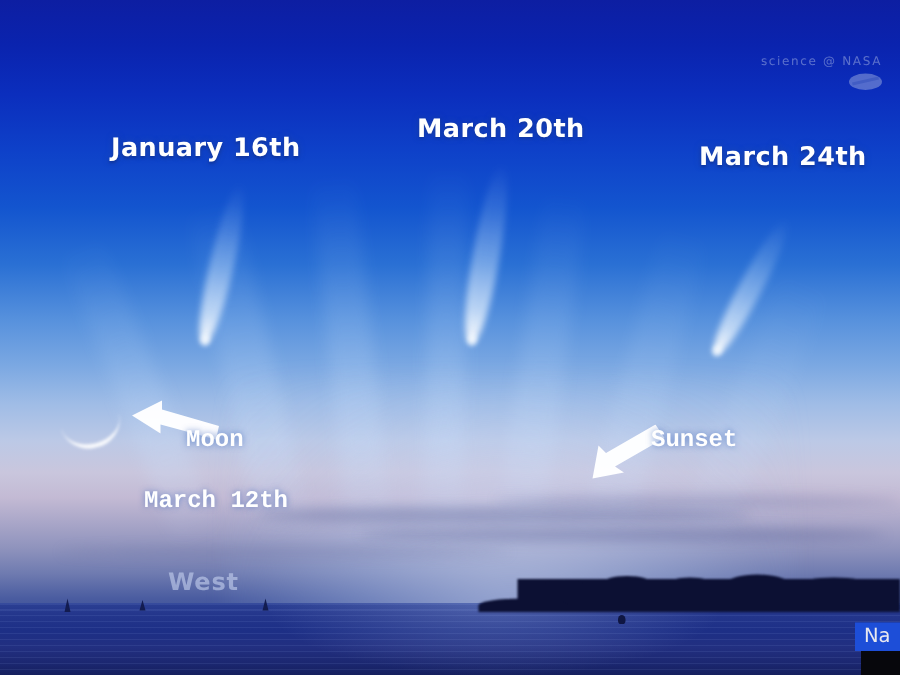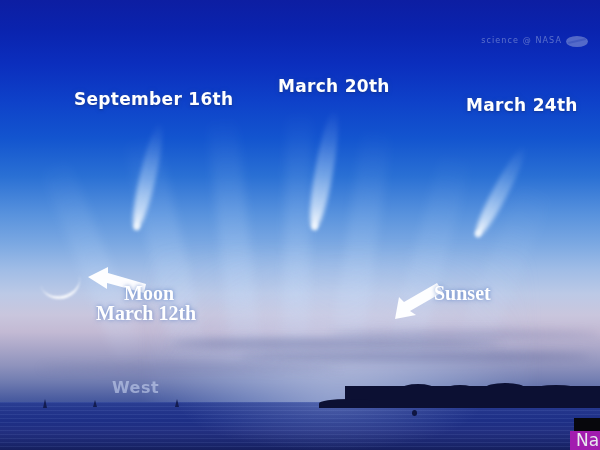--- a/index.html
+++ b/index.html
@@ -124,65 +124,66 @@
     font-family:"DejaVu Sans",sans-serif;
     font-weight:bold;
     font-size:17px;
     letter-spacing:0.3px;
     text-shadow:0 0 4px rgba(30,70,170,0.85), 0 1px 2px rgba(10,40,130,0.7);
     white-space:nowrap;
   }
   .anno{
     position:absolute;
     color:#ffffff;
-    font-family:Liberation Serif, serif;
+    font-family:Liberation Mono, monospace;
     font-weight:bold;
-    font-size:20px;
+    font-size:16px;
     line-height:20px;
     text-shadow:0 0 4px rgba(70,110,190,0.75);
     white-space:nowrap;
   }
   .westlabel{
     position:absolute;
     color:rgba(196,206,238,0.62);
     font-family:"DejaVu Sans",sans-serif;
     font-weight:bold;
     font-size:16px;
     letter-spacing:0.5px;
   }
 
   
   .arrow{position:absolute;}
 
   
   .watermark{
     position:absolute;right:12px;top:36px;
-    display:flex;align-items:flex-start;gap:4px;
+    display:flex;align-items:flex-end;gap:4px;
     opacity:.42;
+    flex-direction:column;
   }
   .wm-text{
     color:#c9d4ee;font-family:"DejaVu Sans",sans-serif;
     font-size:8px;letter-spacing:1.1px;
   }
   .wm-logo{
     width:22px;height:11px;border-radius:50%;
     background:#b9c6e8;position:relative;overflow:hidden;
   }
   .wm-logo:after{
     content:"";position:absolute;left:2px;top:4px;width:18px;height:2px;
     background:#8fa2d4;transform:rotate(-13deg);
   }
 
   
   .corner-badge{
-    position:absolute;right:0;bottom:0;
-    background:#a21caf;
+    position:absolute;right:0;bottom:16px;
+    background:#1d4ed8;
     color:#e8e8ef;
     font-family:"DejaVu Sans",sans-serif;
-    font-size:17px;
+    font-size:13px;
     padding:3px 2px 3px 6px;
     width:22px;
     overflow:hidden;
     white-space:nowrap;
     line-height:13px;
   }
   .corner-strip{
     position:absolute;right:0;bottom:0;width:26px;height:32px;background:#07070c;
   }
 
@@ -241,32 +242,32 @@
     <div class="bump" style="left:100px;width:30px;height:9px;"></div>
     <div class="bump" style="left:140px;width:40px;height:11px;"></div>
     <div class="bump" style="left:188px;width:46px;height:9px;"></div>
   </div>
 
   <div class="sail" style="left:43px;bottom:42px;"></div>
   <div class="sail" style="left:93px;bottom:43px;border-bottom-width:7px;"></div>
   <div class="sail" style="left:175px;bottom:43px;border-bottom-width:8px;"></div>
   <div class="buoy" style="left:412px;bottom:34px;"></div>
 
-  <div class="datelabel" style="left:74px;top:89px;">September 16th</div>
+  <div class="datelabel" style="left:74px;top:89px;">January 16th</div>
   <div class="datelabel" style="left:278px;top:76px;">March 20th</div>
   <div class="datelabel" style="left:466px;top:95px;">March 24th</div>
 
   <div class="arrow" style="left:86px;top:266px;">
     <svg width="62" height="34" viewBox="0 0 62 34" aria-hidden="true">
       <polygon points="2,11 22,1 22,7 60,18 58,27 21,17 21,23" fill="#ffffff" opacity="0.97"></polygon>
     </svg>
   </div>
   <div class="anno" style="left:124px;top:283px;">
     <div>Moon</div>
-    <div style="margin-left:-28px;">March 12th</div>
+    <div style="margin-left:-28px;margin-top:21px;">March 12th</div>
   </div>
 
   <div class="arrow" style="left:393px;top:283px;">
     <svg width="58" height="40" viewBox="0 0 58 40" aria-hidden="true">
       <polygon points="2,36 6,14 11,19 44,0 50,9 17,28 23,32" fill="#ffffff" opacity="0.97"></polygon>
     </svg>
   </div>
   <div class="anno" style="left:434px;top:283px;">Sunset</div>
 
   <div class="westlabel" style="left:112px;top:378px;">West</div>

